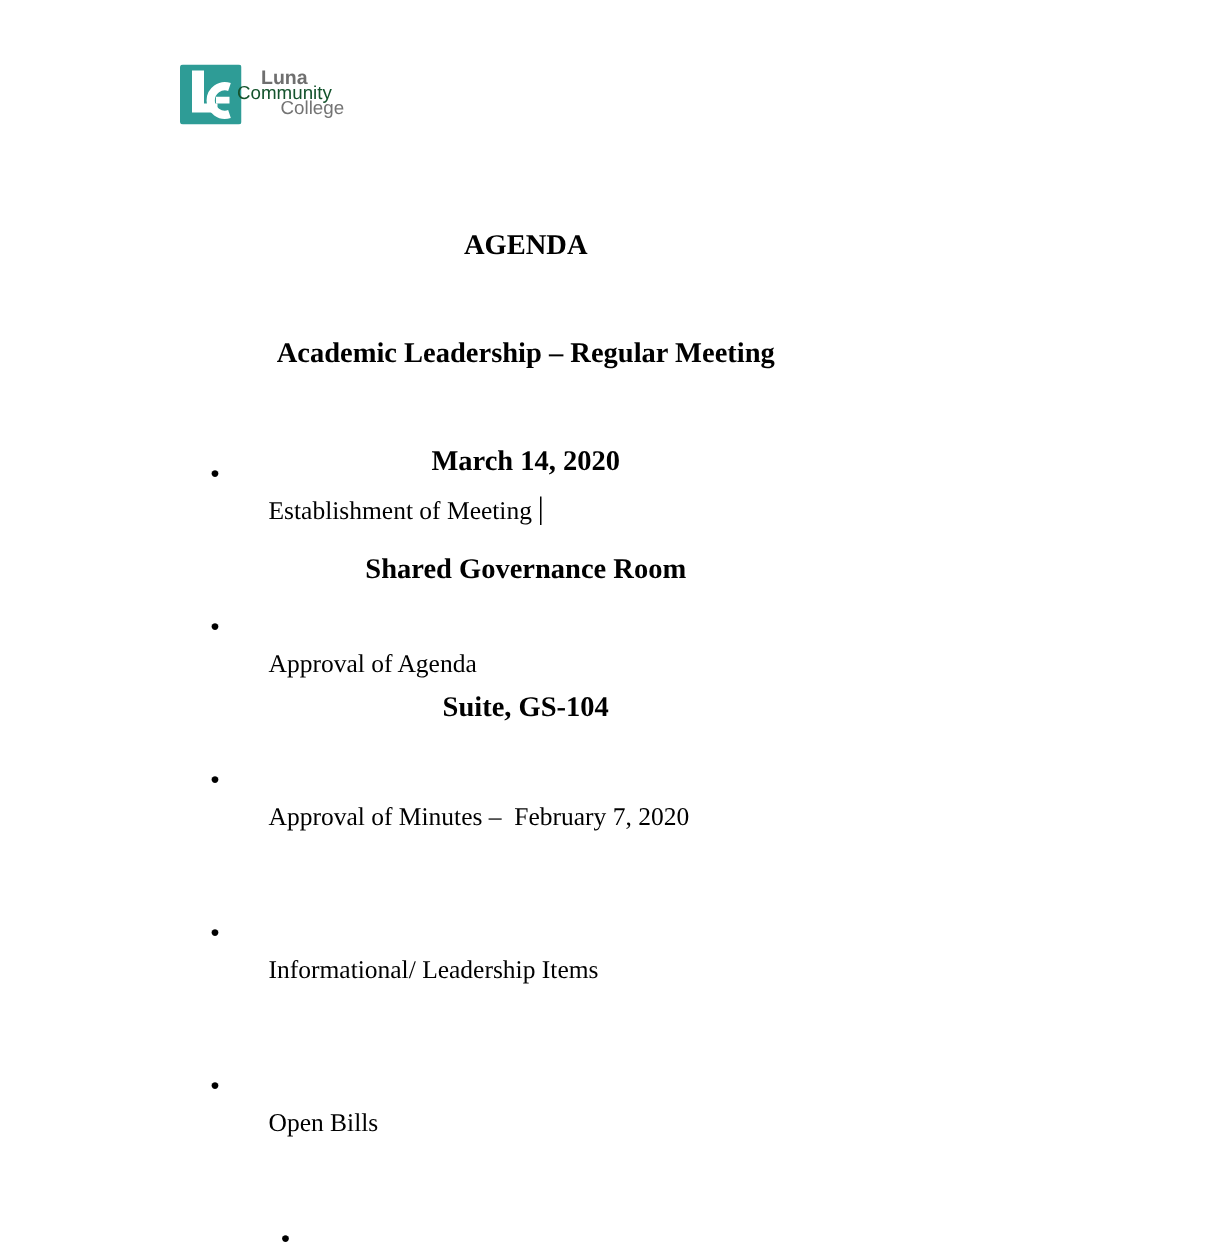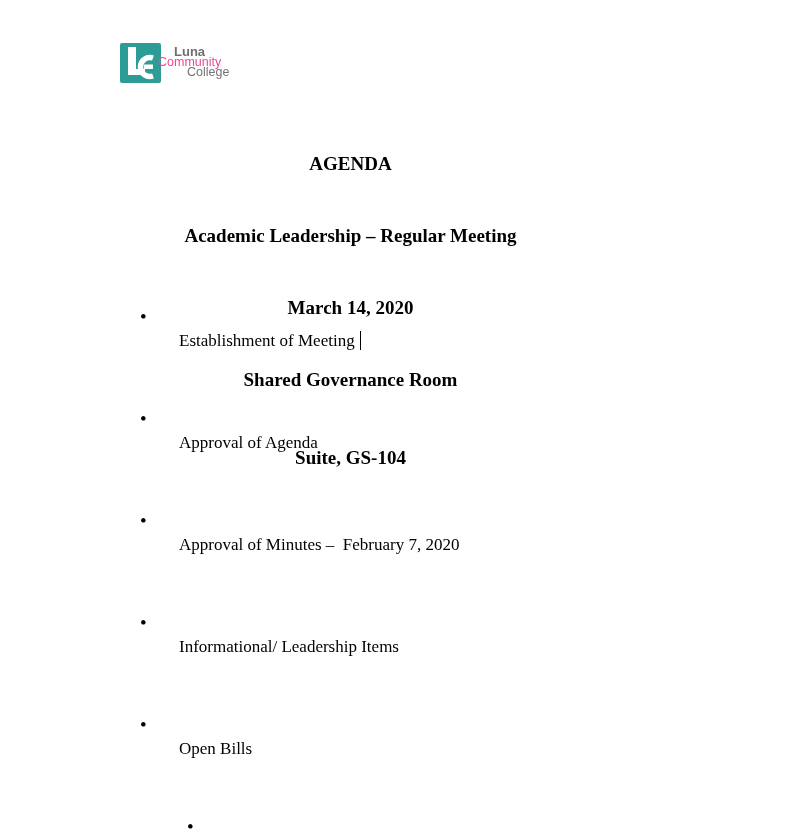--- a/index.html
+++ b/index.html
@@ -14,34 +14,34 @@
 
   
   .logo { position: absolute; left: 120px; top: 42px; width: 130px; height: 44px; }
   .logo-mark { position: absolute; left: 0; top: 1px; width: 41px; height: 40px; }
   .logo-text {
     position: absolute; left: 36px; top: 4px; width: 110px; height: 36px;
     font-family: "Liberation Sans", sans-serif;
   }
   .lt { position: absolute; white-space: nowrap; line-height: 12px; }
   .lt-luna   { left: 18px; top: 0;    font-size: 13px;   font-weight: bold; color: #6f6f6f; }
-  .lt-community { left: 2px; top: 10px; font-size: 12.5px; color: #ec4899; }
+  .lt-community { left: 2px; top: 10px; font-size: 12.5px; color: #14532d; }
   .lt-college   { left: 31px; top: 20px; font-size: 12.5px; color: #737373; }
 
   
   .title-block {
     position: absolute; top: 104px; left: 0; width: 701px;
     text-align: center;
     font-weight: bold;
     font-size: 19px;
     line-height: 24px;
     white-space: pre-wrap;
   }
   .title-line { margin: 0; }
-  .title-room { margin-top: 6px; }
+  .title-room { margin-top: 20px; }
 
   
   .agenda {
     position: absolute; top: 305px; left: 140px; right: 40px;
     font-size: 17px;
   }
   .item {
     position: relative;
     line-height: 24px;
     margin-bottom: 30px;

